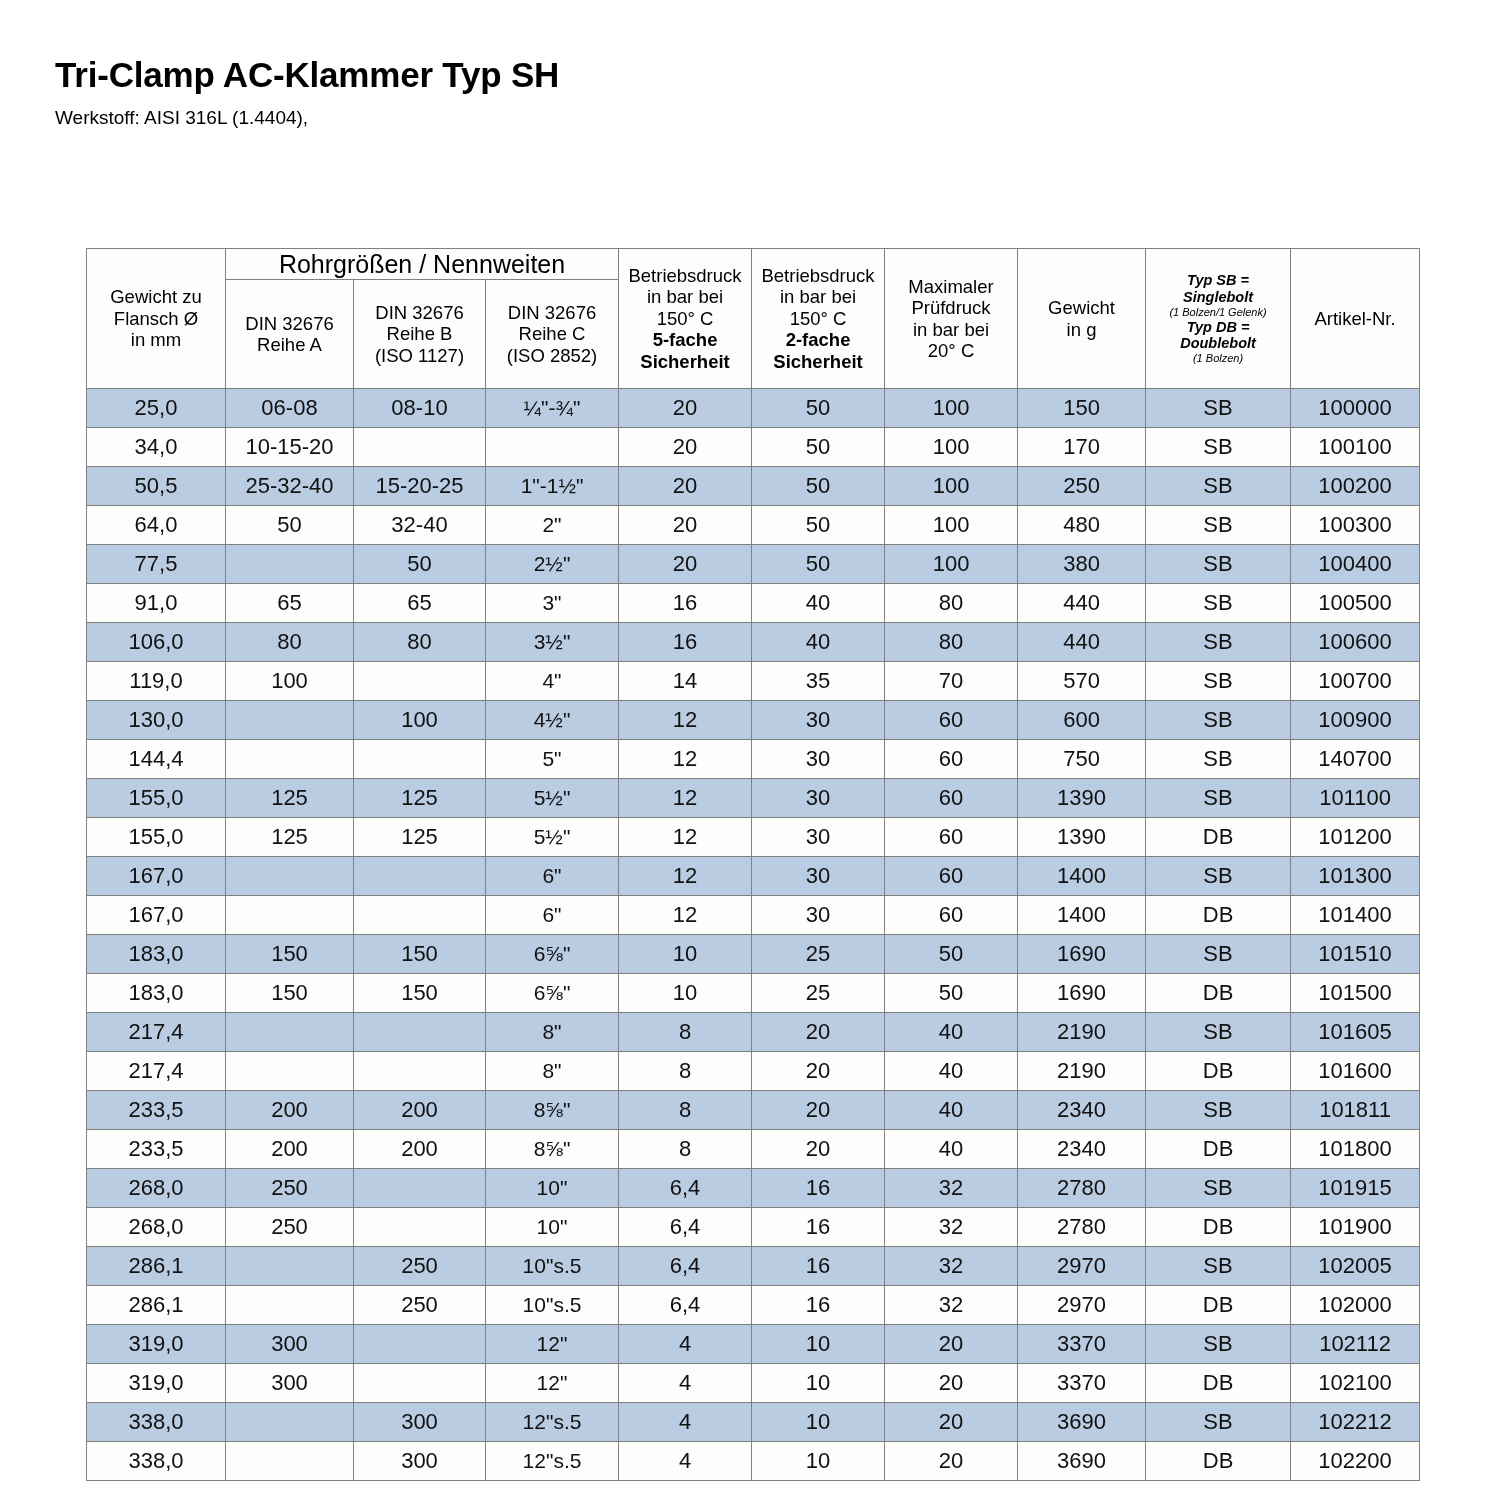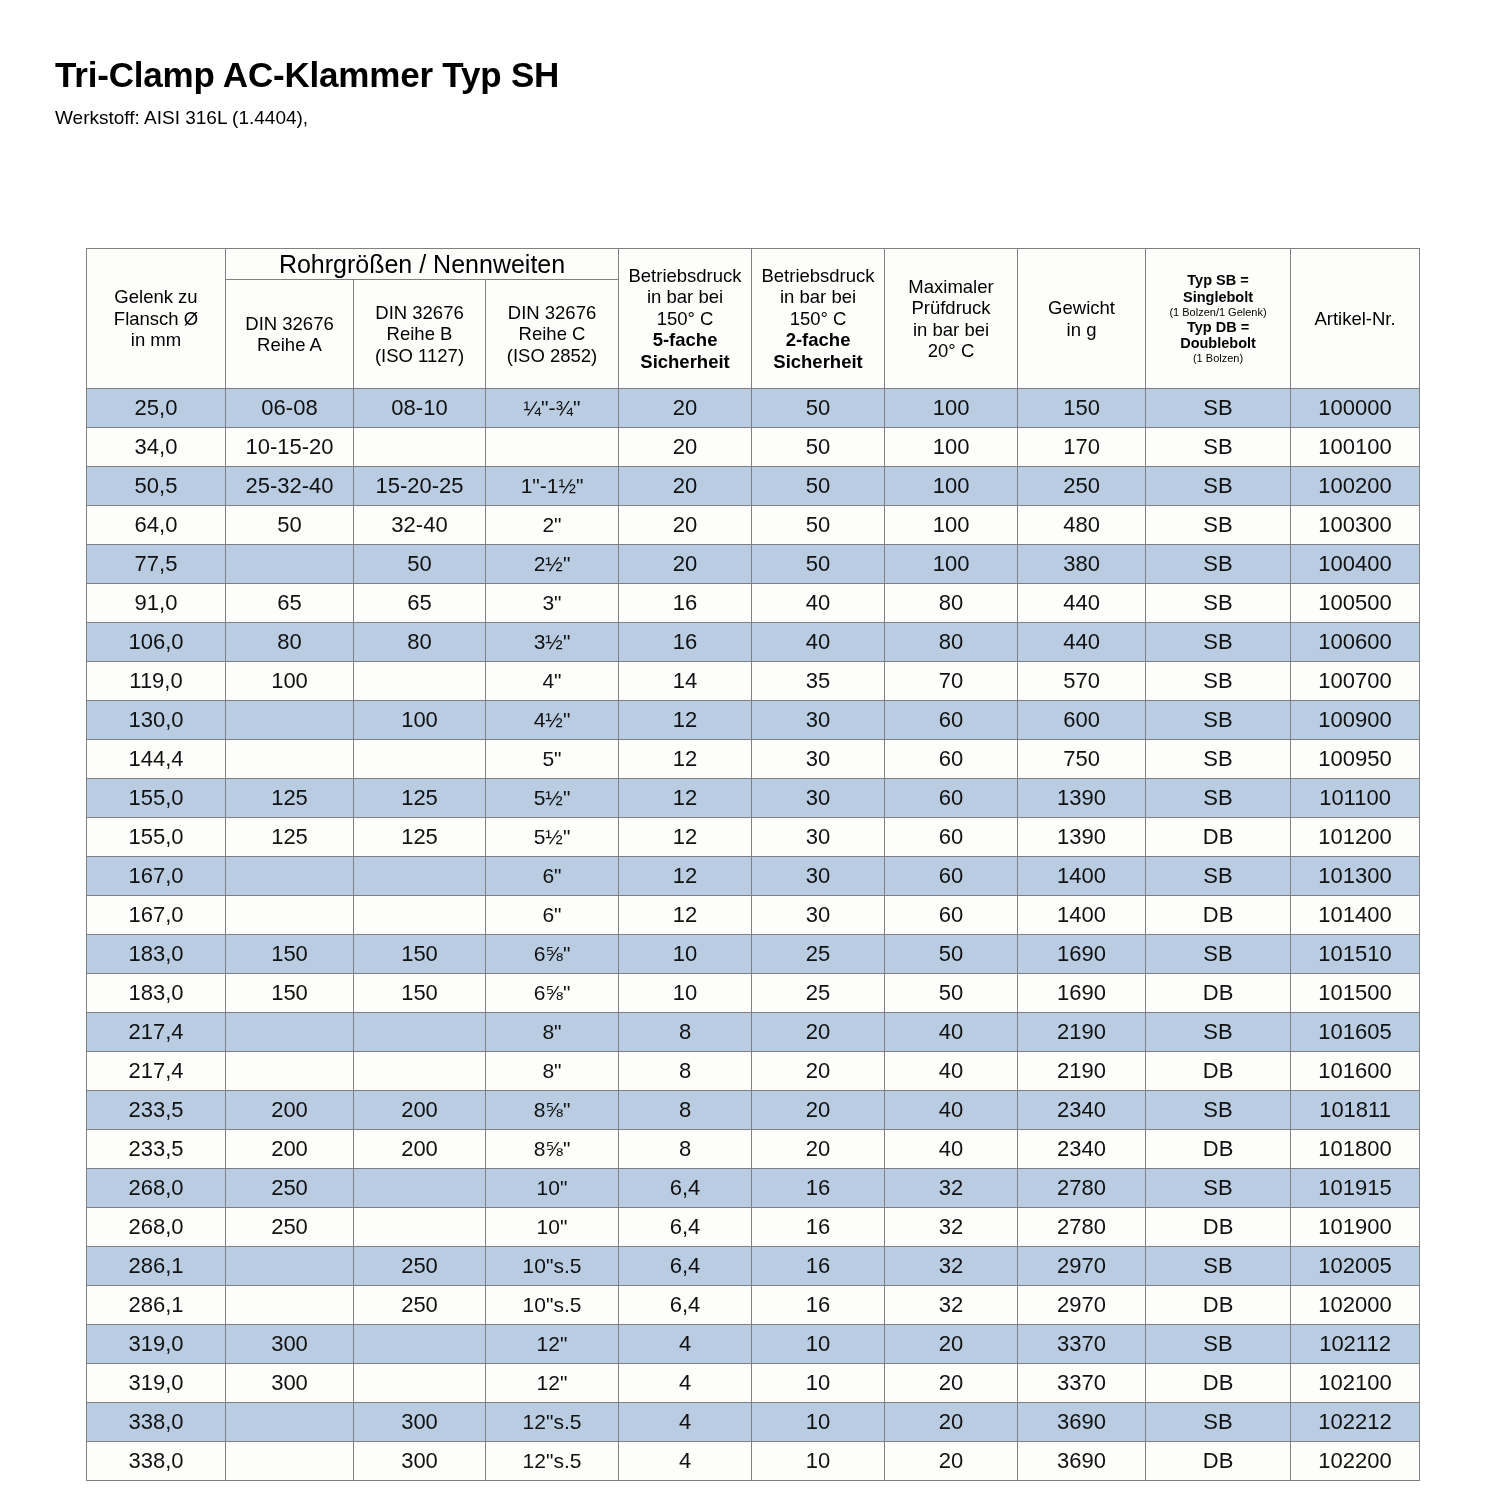--- a/index.html
+++ b/index.html
@@ -76,20 +76,21 @@
   }
   .th-tall {
     font-size: 18.5px;
     height: 138px;
   }
   .th-main b, .th-tall b { font-weight: bold; margin-top: 10px; }
 
   .th-bolt {
     font-size: 13.5px;
     line-height: 1.22;
+    font-style: italic;
   }
   .th-bolt .big { font-weight: bold; font-size: 14.5px; }
   .th-bolt .small { font-weight: normal; font-size: 11px; }
 
   tbody td {
     height: 38px;
     font-size: 22px;
     color: #111;
   }
   tbody tr.shaded td { background: #b9cce2; }
@@ -131,21 +132,21 @@
           <col class="c4">
         <col class="c5">
           <col class="c6">
           <col class="c7">
           <col class="c8">
           <col class="c9">
       </colgroup>
       <thead>
         <tr>
           <th rowspan="2" class="th-tall">
-            <div>Gelenk zu</div>
+            <div>Gewicht zu</div>
             <div>Flansch Ø</div>
             <div>in mm</div>
           </th>
           <th colspan="3" class="th-group">Rohrgrößen / Nennweiten</th>
           <th rowspan="2" class="th-tall">
             <div>Betriebsdruck</div>
             <div>in bar bei</div>
             <div>150° C</div>
             <div><b>5-fache</b></div>
             <div><b>Sicherheit</b></div>
@@ -306,21 +307,21 @@
           <tr class="plain">
             <td>144,4</td>
             <td></td>
             <td></td>
             <td class="frac">5"</td>
             <td>12</td>
             <td>30</td>
             <td>60</td>
             <td>750</td>
             <td>SB</td>
-            <td>100950</td>
+            <td>140700</td>
           </tr>
           <tr class="shaded">
             <td>155,0</td>
             <td>125</td>
             <td>125</td>
             <td class="frac">5½"</td>
             <td>12</td>
             <td>30</td>
             <td>60</td>
             <td>1390</td>

